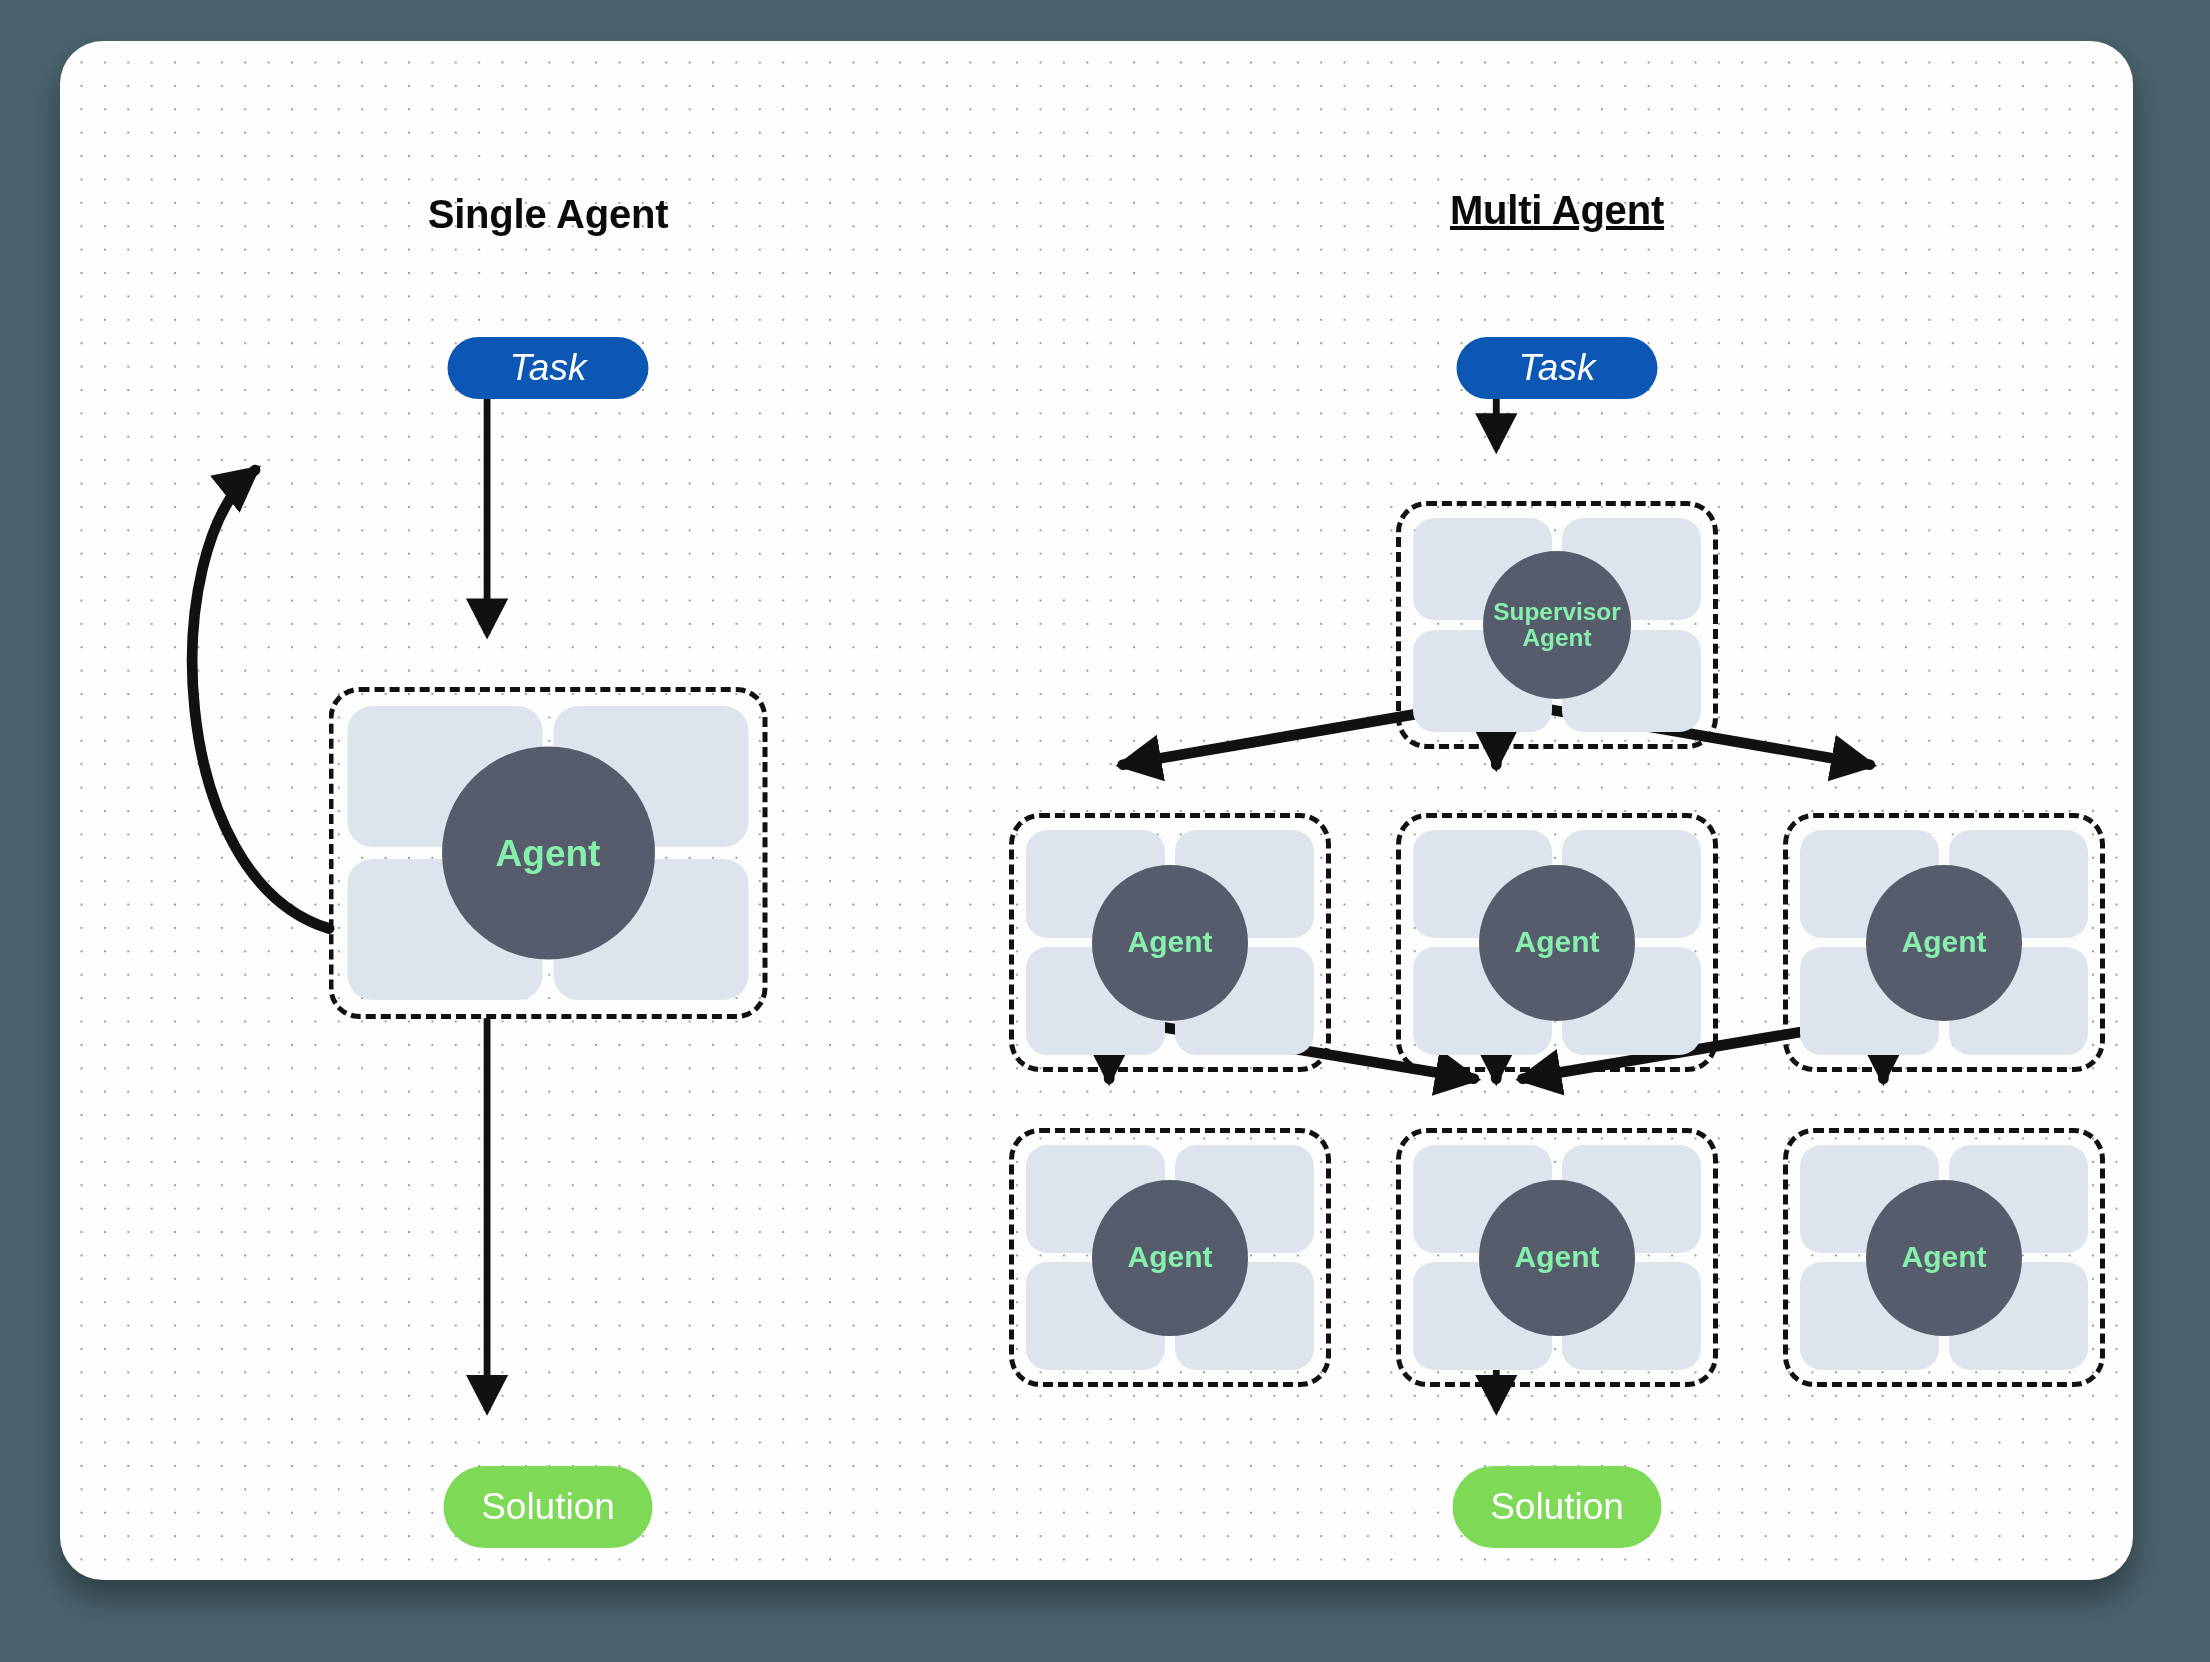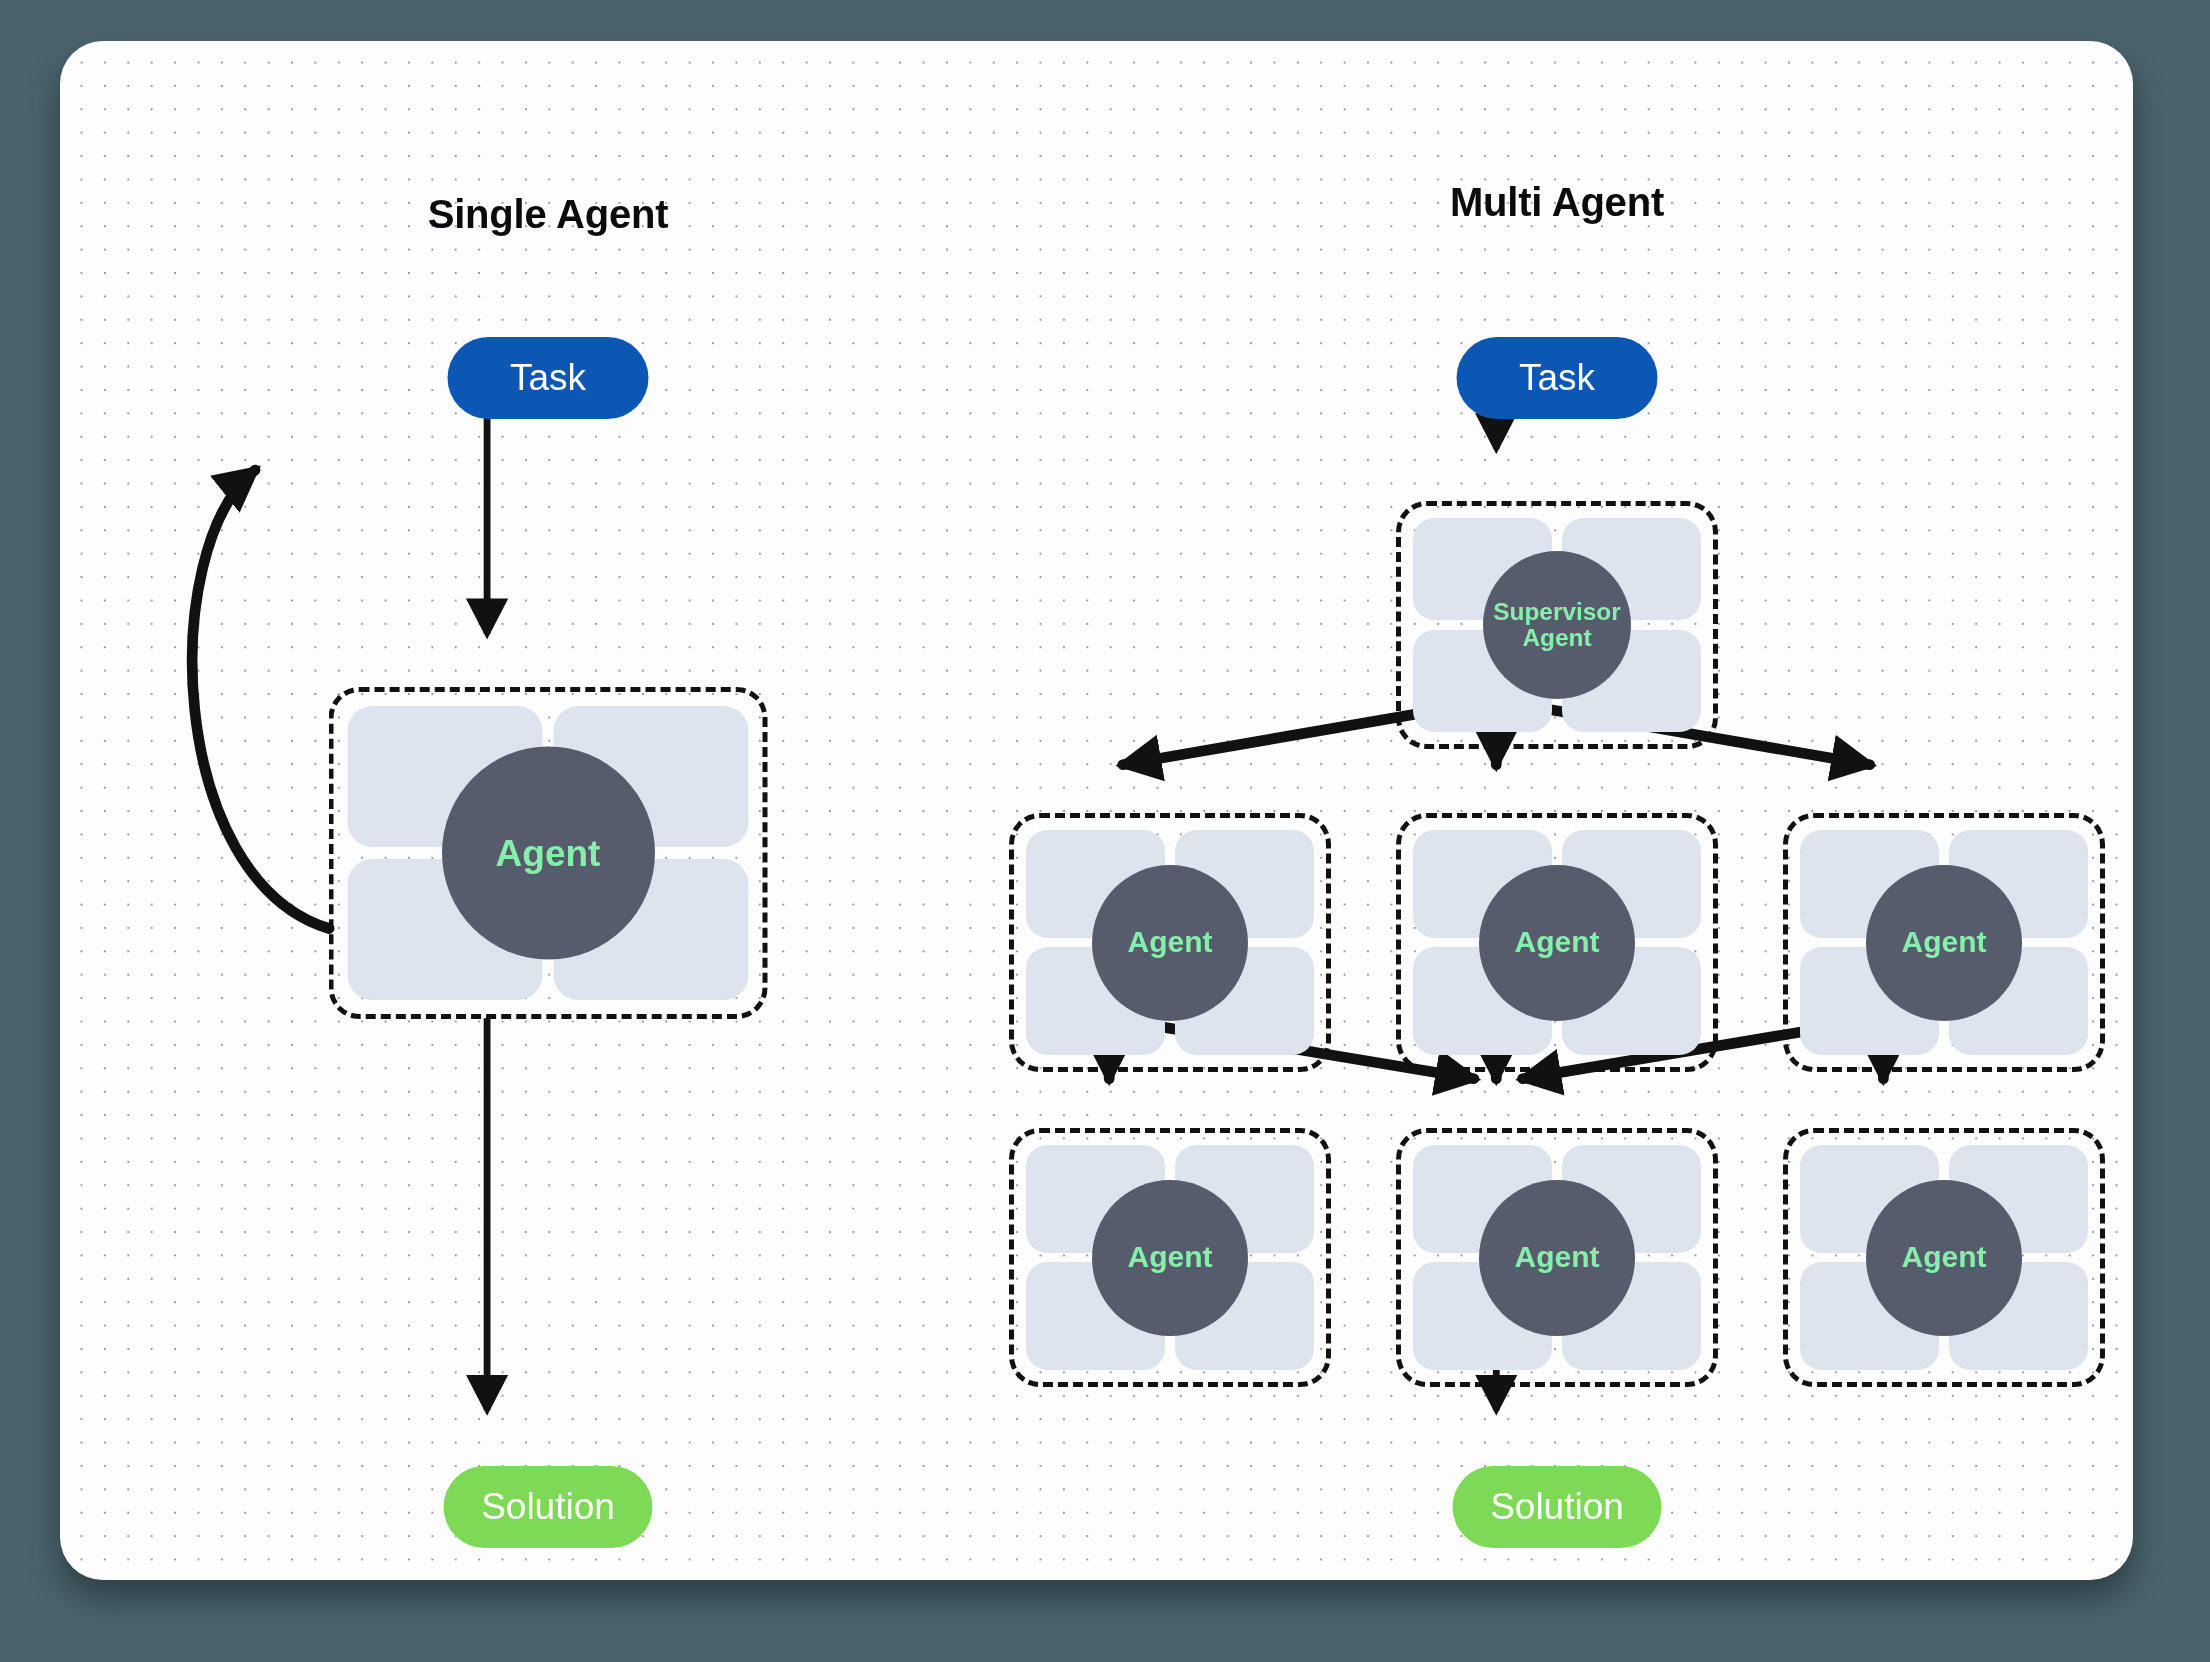--- a/index.html
+++ b/index.html
@@ -41,39 +41,40 @@
   .col-title {
     position: absolute;
     font-size: 40px;
     font-weight: bold;
     color: #0b0b0d;
     letter-spacing: -0.2px;
     white-space: nowrap;
     transform: translateX(-50%);
   }
   #title-single { left: 488px; top: 151px; }
-  #title-multi  { left: 1497px; top: 139px; }
+  #title-multi  { left: 1497px; top: 147px; text-decoration: underline; }
 
   
   .pill {
     position: absolute;
     display: flex;
     align-items: center;
     justify-content: center;
     border-radius: 974px;
     color: #ffffff;
     font-size: 37px;
     font-weight: normal;
     white-space: nowrap;
     transform: translateX(-50%);
   }
   .pill.task {
     background: #0c57b4;
     width: 201px;
-    height: 82px;
+    height: 62px;
+    font-style: italic;
   }
   .pill.solution {
     background: #7ed957;
     width: 209px;
     height: 82px;
   }
 
   #task-single     { left: 488px;  top: 296px; }
   #task-multi      { left: 1497px; top: 296px; }
   #solution-single { left: 488px;  top: 1425px; }

